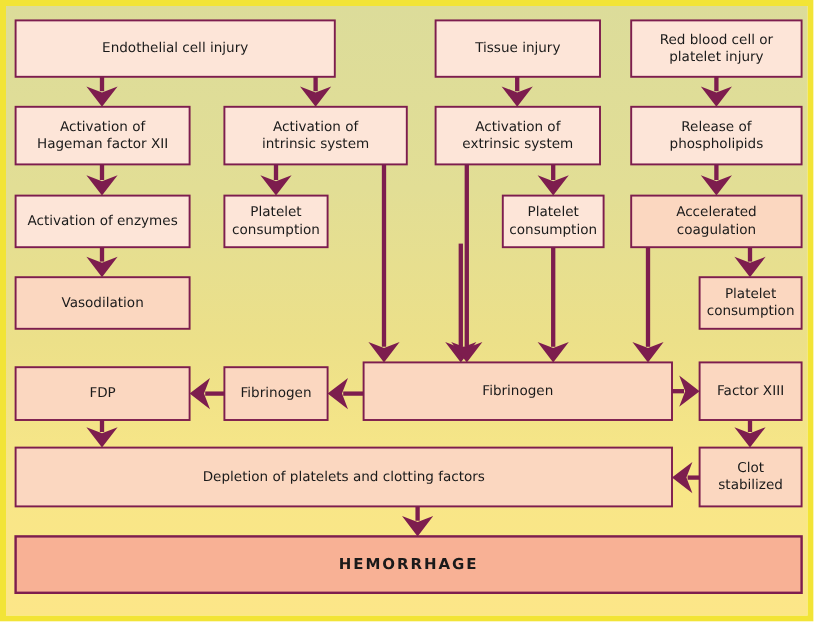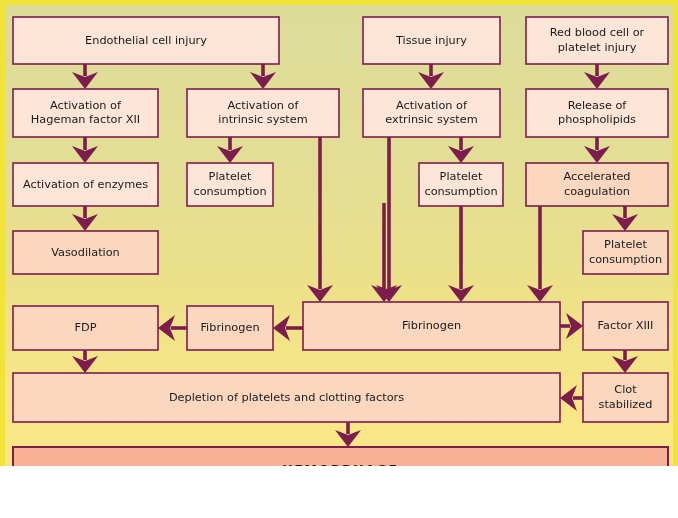--- a/index.html
+++ b/index.html
@@ -3,21 +3,21 @@
 <meta charset="utf-8">
 <style>
   html, body {
     margin: 0;
     padding: 0;
     background: #ffffff;
   }
   #page {
     position: relative;
     width: 678px;
-    height: 466px;
+    height: 518px;
     overflow: hidden;
     font-family: "DejaVu Sans", sans-serif;
     text-align: center;
   }
   #frame-border {
     position: absolute;
     left: 0; top: 0;
     width: 678px; height: 518px;
     box-sizing: border-box;
     border: 5px solid #f2e436;

